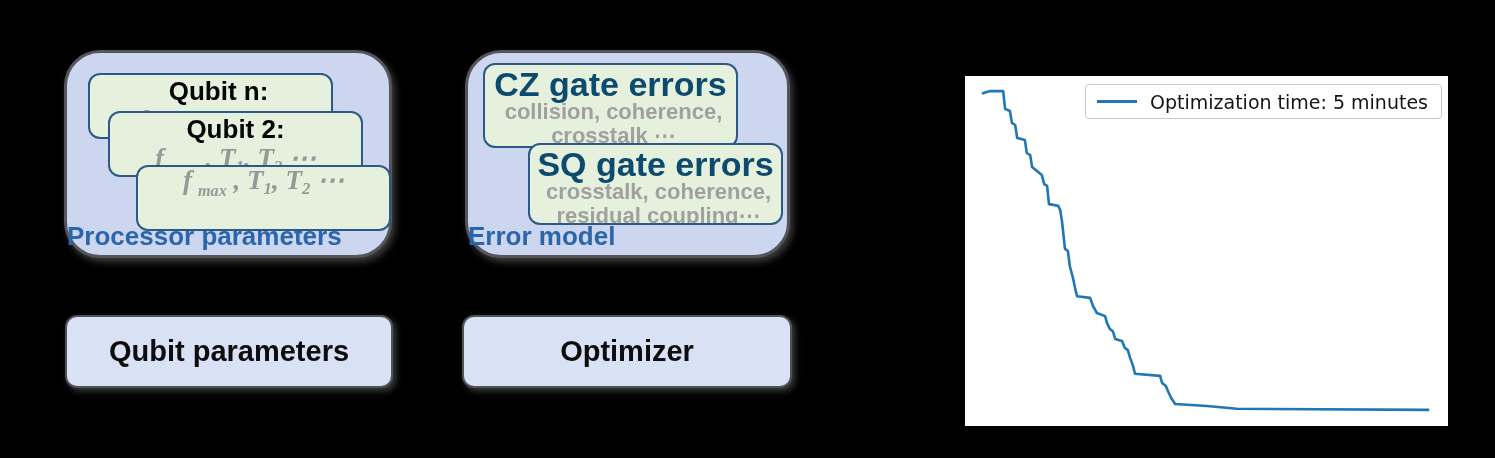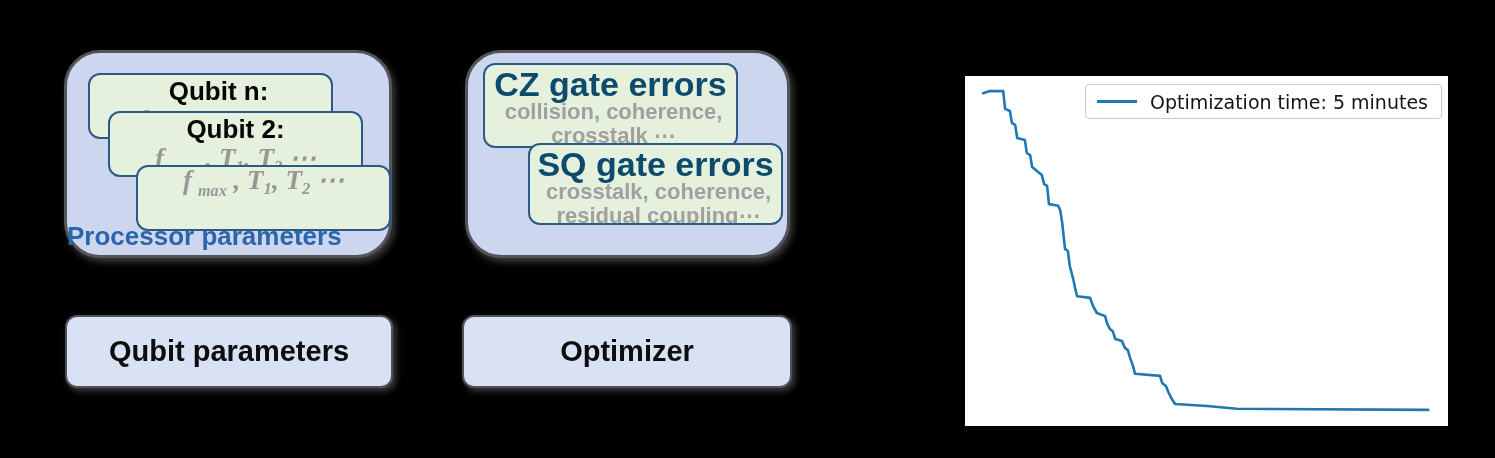--- a/index.html
+++ b/index.html
@@ -77,20 +77,21 @@
     <div class="gcard" style="left:15px;top:10px;width:255px;height:85px;z-index:1;">
       <div class="err-title">CZ gate errors</div>
       <div class="gray-line">collision, coherence,</div>
       <div class="gray-line">crosstalk ⋯</div>
     </div>
     <div class="gcard" style="left:60px;top:90px;width:255px;height:82px;z-index:2;">
       <div class="err-title">SQ gate errors</div>
       <div class="gray-line">crosstalk, coherence,</div>
       <div class="gray-line">residual coupling⋯</div>
     </div>
+    <div class="panel-label">Error model</div>
   </div>
 
   <div class="flat-box" style="left:65px;top:315px;width:328px;height:73px;">
     <span class="flat-box-label">Qubit parameters</span>
   </div>
   <div class="flat-box" style="left:462px;top:315px;width:330px;height:73px;">
     <span class="flat-box-label">Optimizer</span>
   </div>
 
   <div id="chart">

